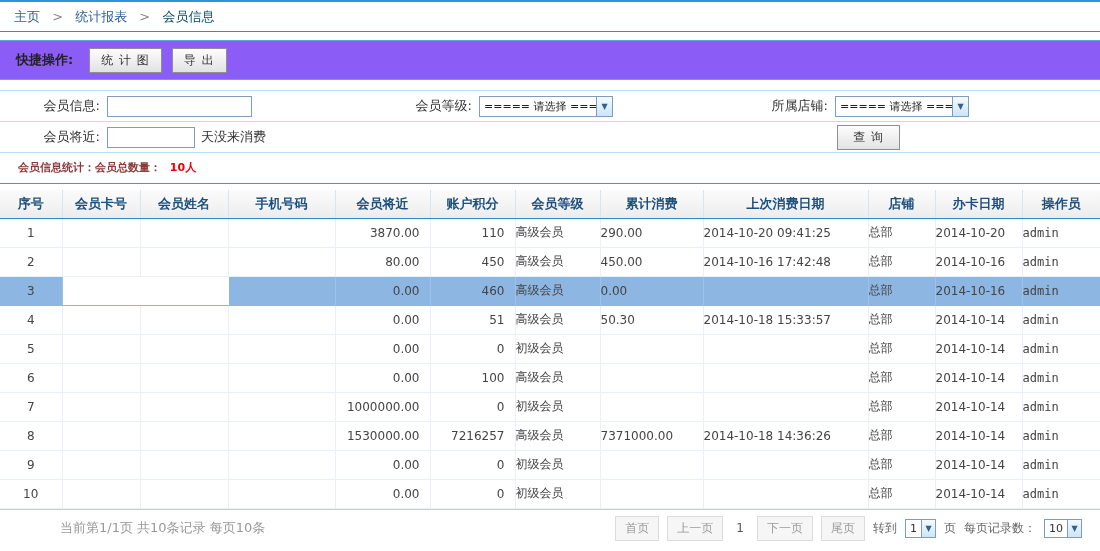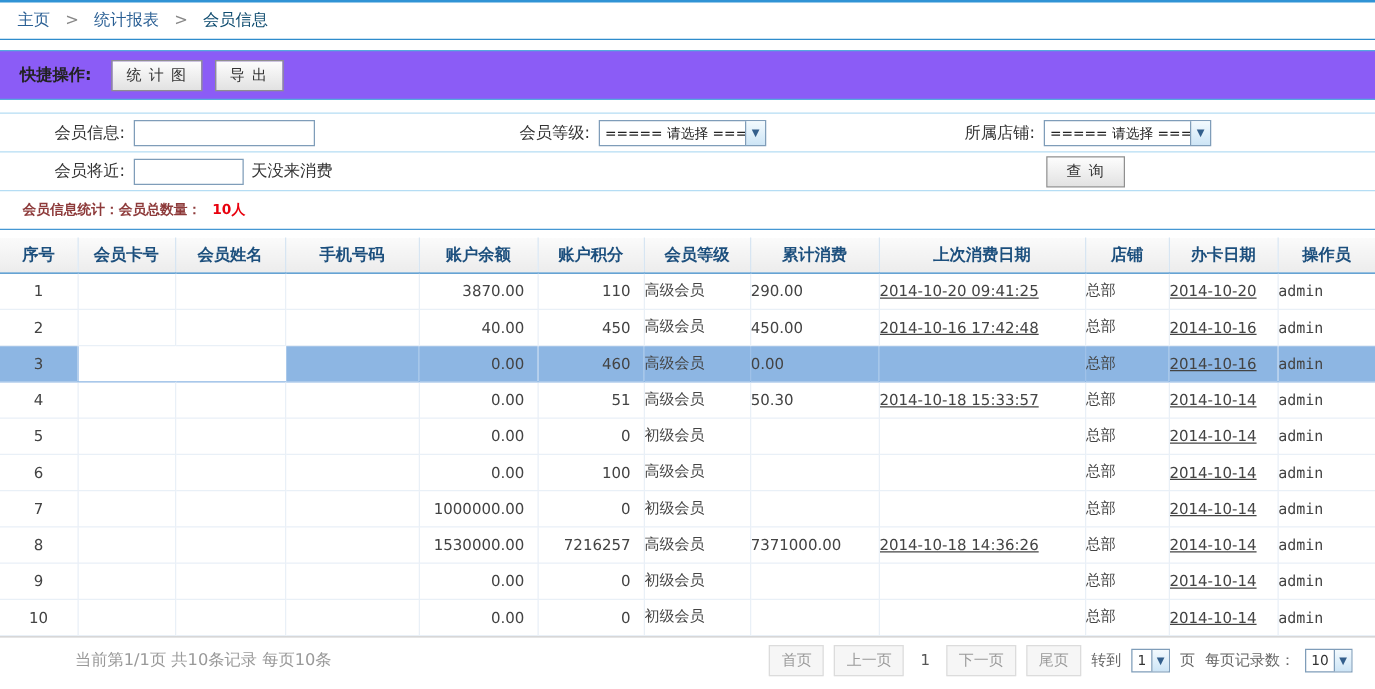--- a/index.html
+++ b/index.html
@@ -46,21 +46,21 @@
   table.grid { width:1100px; border-collapse:collapse; table-layout:fixed; margin-top:6px; }
   .grid th { height:28px; background:linear-gradient(#fbfbfb,#ececec); color:#1c4f7d; font-size:13px;
     font-weight:bold; border-bottom:1px solid #3585c5; border-right:1px solid #d7e5f2; white-space:nowrap; overflow:hidden; }
   .grid th:last-child { border-right:none; }
   .grid td { height:29px; border-bottom:1px solid #e9f0f7; border-right:1px solid #e9f0f7;
     font-size:12px; color:#444; overflow:hidden; white-space:nowrap; }
   .grid td:last-child { border-right:none; }
   .c-no { text-align:center; color:#555; }
   .c-balance, .c-points { text-align:right; padding-right:10px; }
   .c-level, .c-total, .c-last, .c-shop, .c-date, .c-op { text-align:left; }
-  .c-last, .c-date { color:#555;text-decoration:underline; }
+  .c-last, .c-date { color:#555; }
   .c-op { font-family:"DejaVu Sans Mono","Liberation Mono",monospace; font-size:11px; color:#555; }
   tr.selected td { background:#8db6e3; border-bottom-color:#8db6e3; border-right-color:#9fc1e8; }
   tr.selected td.redacted { background:#ffffff; border-right-color:#fff; }
 
   .footer { height:38px; display:flex; align-items:center; padding:0 18px 0 60px;
     color:#999; border-top:1px solid #cccccc; font-size:13px; }
   .pager { margin-left:auto; display:flex; align-items:center; gap:8px; color:#666; font-size:12px; }
   .pbtn { background:#f6f6f6; border:1px solid #dcdcdc; color:#9a9a9a; padding:3px 9px;
     font-size:12px; font-family:inherit; cursor:pointer; white-space:nowrap; }
   .pcur { color:#555; padding:0 5px; }
@@ -142,21 +142,21 @@
         <col style="width:67px">
         <col style="width:87px">
         <col style="width:78px">
     </colgroup>
     <thead>
       <tr id="header-row">
           <th>序号</th>
           <th>会员卡号</th>
           <th>会员姓名</th>
           <th>手机号码</th>
-          <th>账户余额</th>
+          <th>会员将近</th>
           <th>账户积分</th>
           <th>会员等级</th>
           <th>累计消费</th>
           <th>上次消费日期</th>
           <th>店铺</th>
           <th>办卡日期</th>
           <th>操作员</th>
         </tr>
     </thead>
     <tbody id="table-body">
@@ -172,21 +172,21 @@
           <td class="c-last">2014-10-20 09:41:25</td>
           <td class="c-shop">总部</td>
           <td class="c-date">2014-10-20</td>
           <td class="c-op">admin</td>
         </tr>
         <tr>
           <td class="c-no">2</td>
           <td class="c-card"></td>
           <td class="c-name"></td>
           <td class="c-phone"></td>
-          <td class="c-balance">40.00</td>
+          <td class="c-balance">80.00</td>
           <td class="c-points">450</td>
           <td class="c-level">高级会员</td>
           <td class="c-total">450.00</td>
           <td class="c-last">2014-10-16 17:42:48</td>
           <td class="c-shop">总部</td>
           <td class="c-date">2014-10-16</td>
           <td class="c-op">admin</td>
         </tr>
         <tr class="selected">
           <td class="c-no">3</td>

